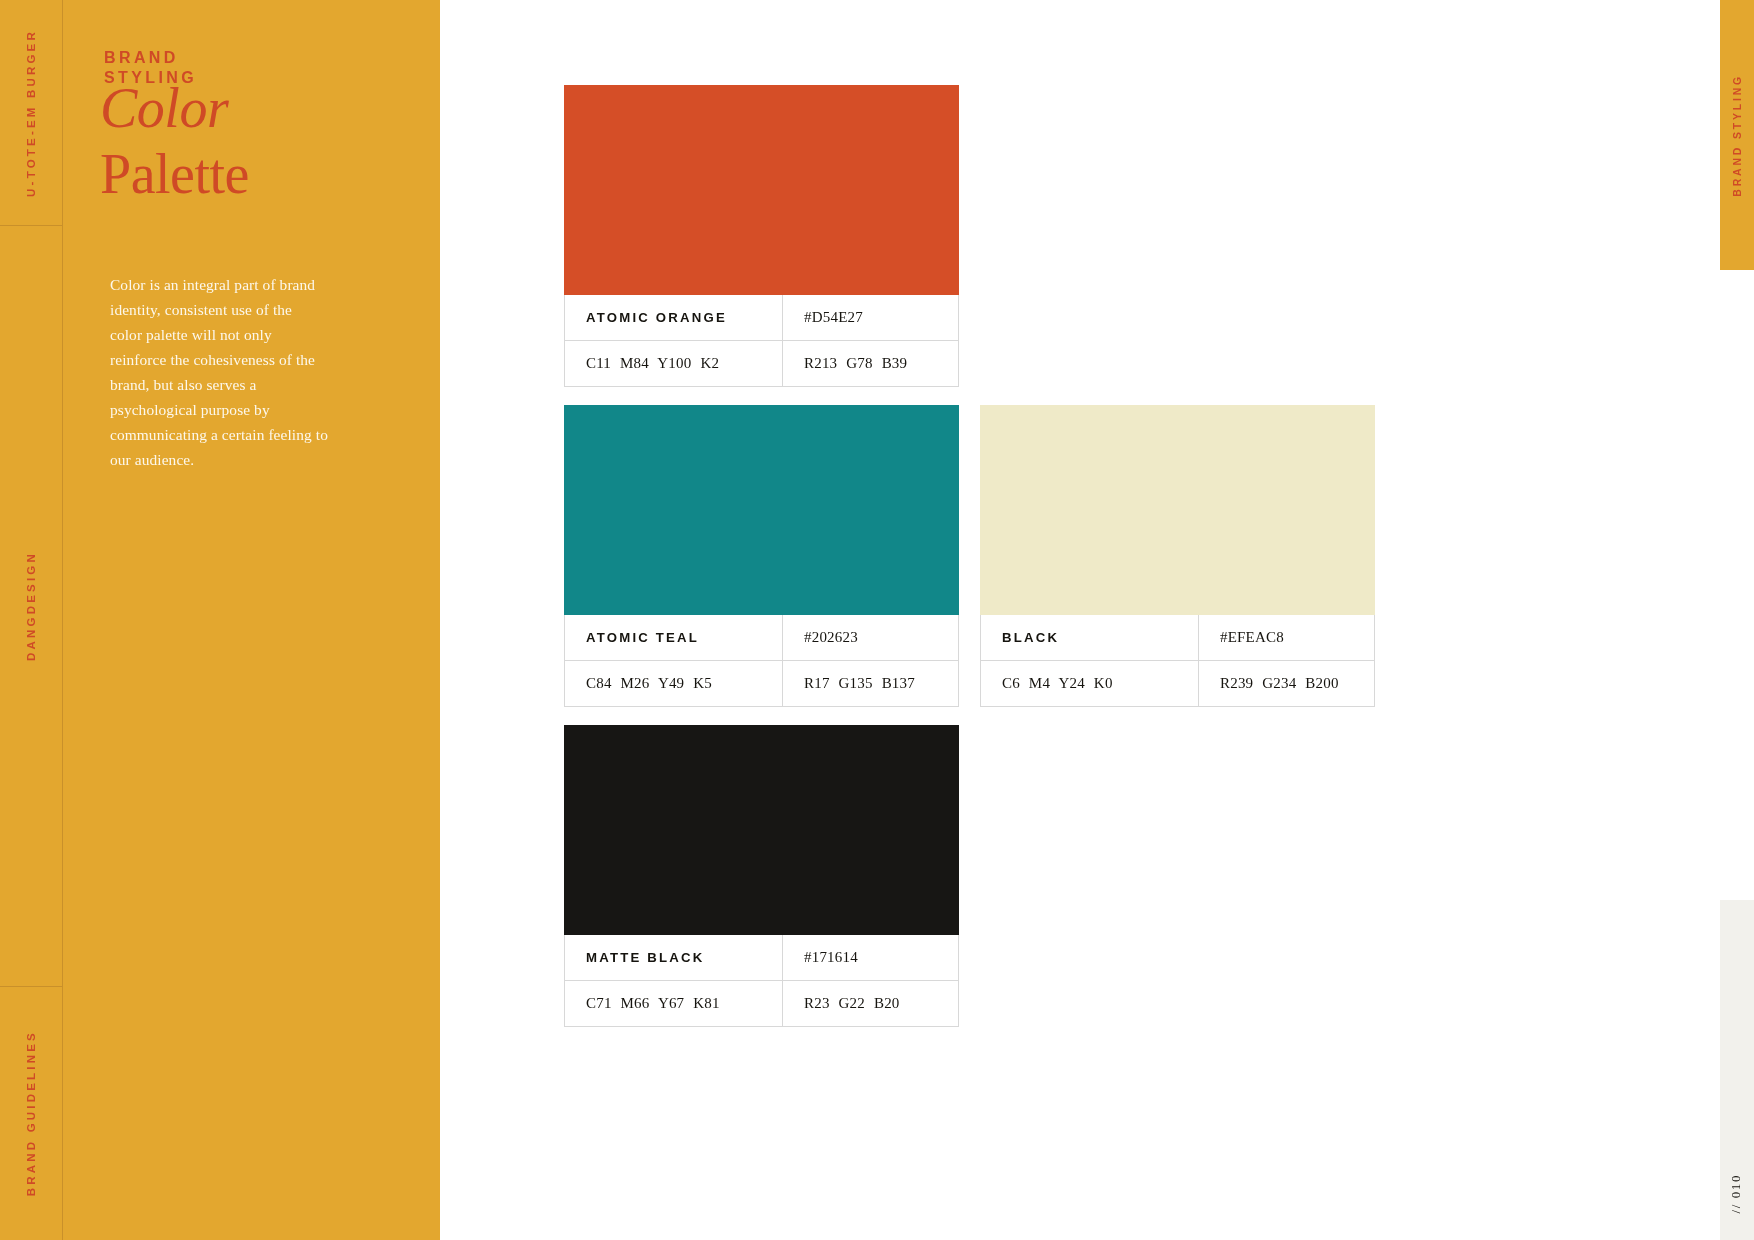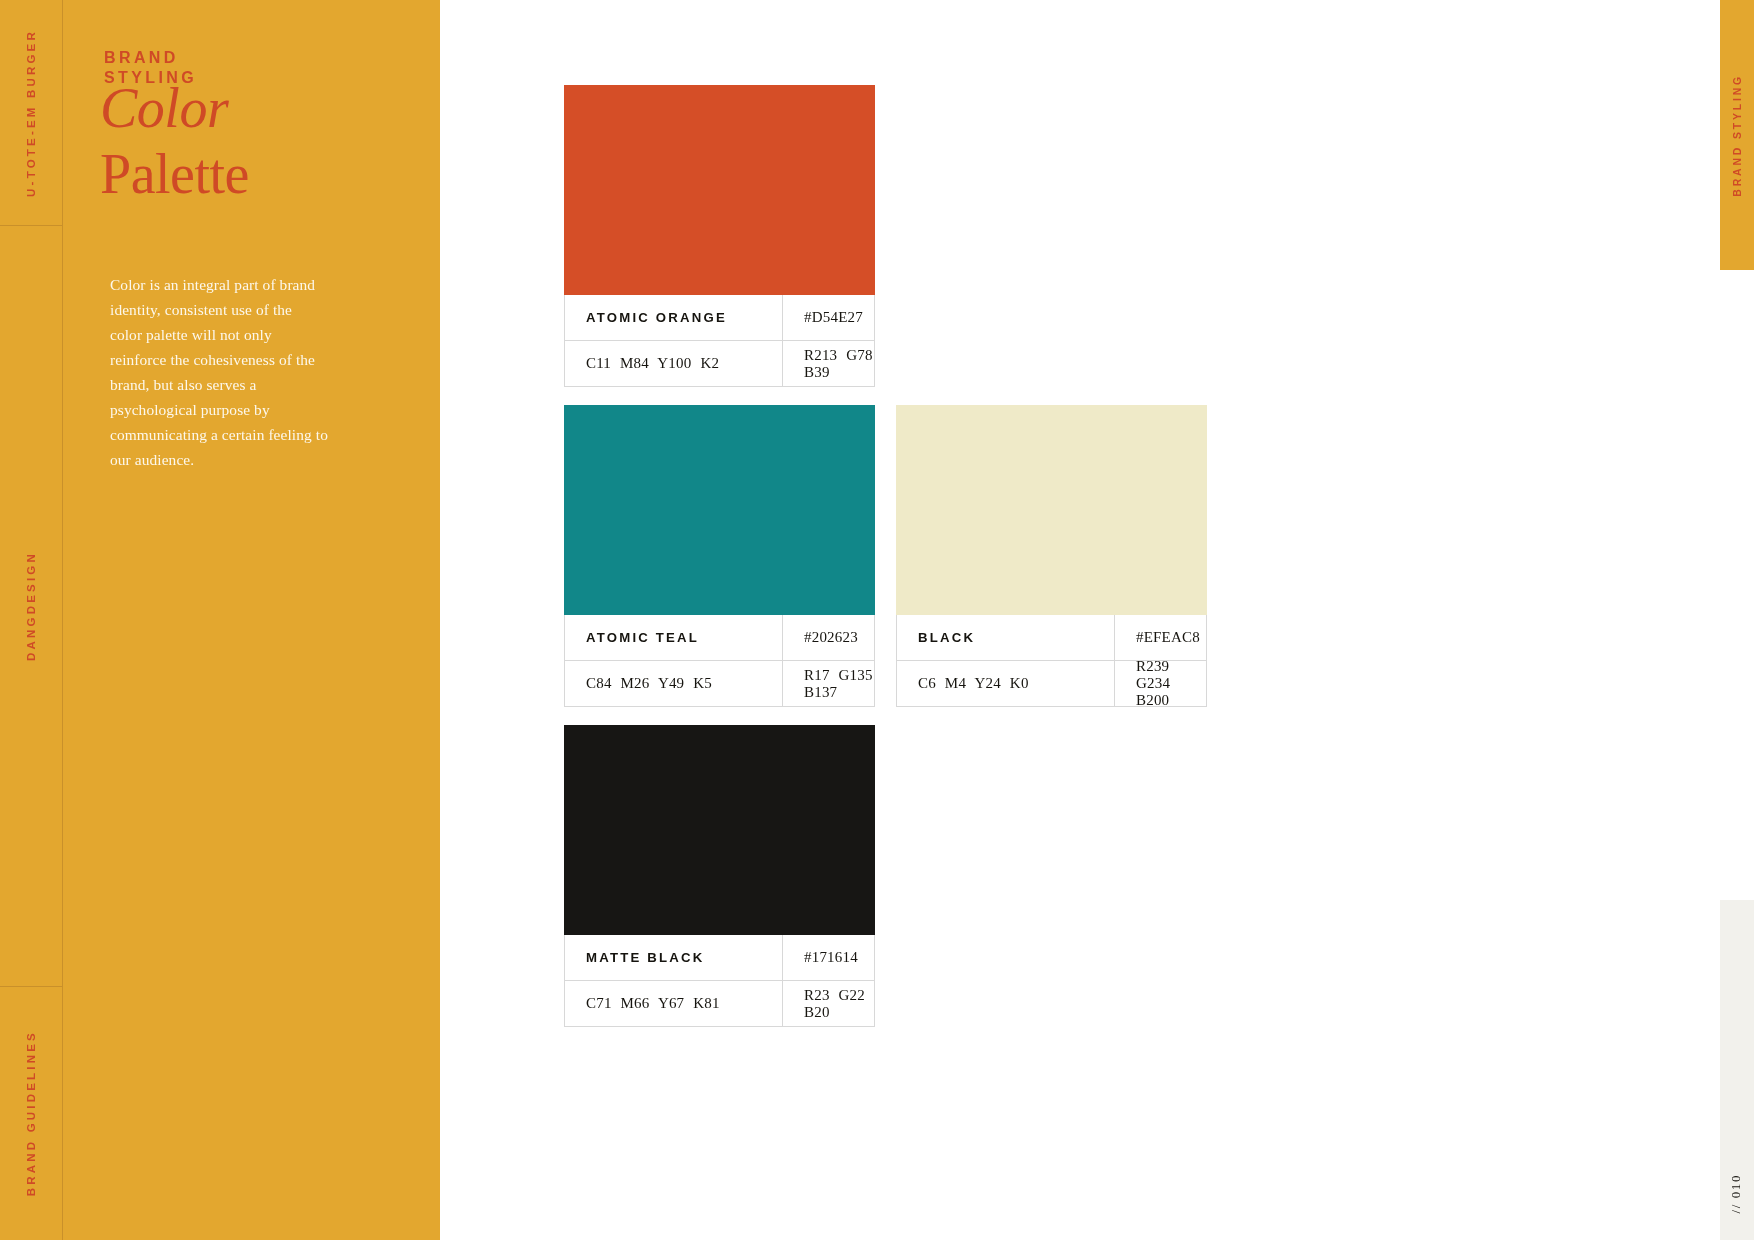--- a/index.html
+++ b/index.html
@@ -118,21 +118,21 @@
     left: 124px;
     top: 85px;
     width: 920px;
   }
   .grid-row {
     display: flex;
     gap: 21px;
     margin-bottom: 18px;
   }
   .card {
-    width: 311px;
+    width: 395px;
     box-sizing: border-box;
   }
   .swatch {
     width: 100%;
     height: 210px;
     box-sizing: border-box;
   }
   .swatch.bordered { border: 1px solid #d8d8d8; border-bottom: none; }
 
   .info {

